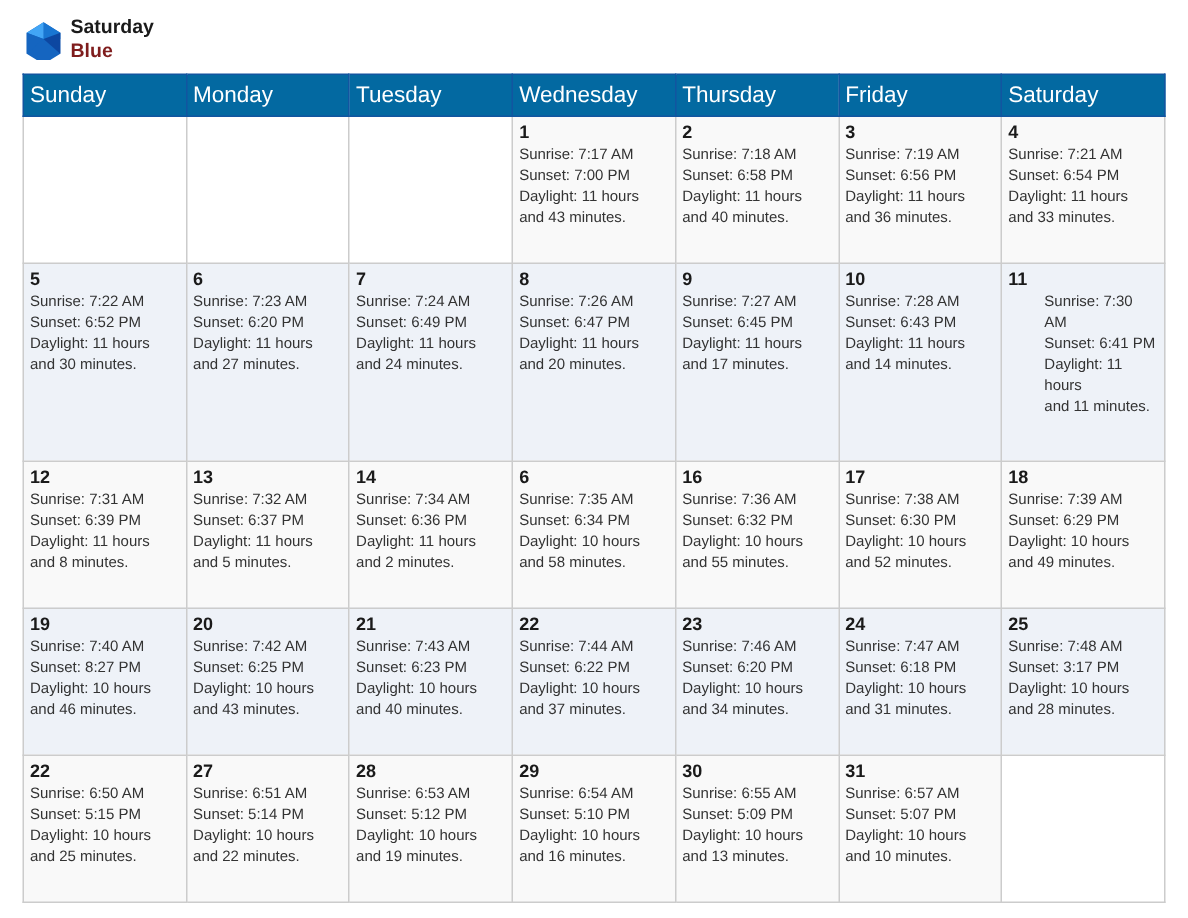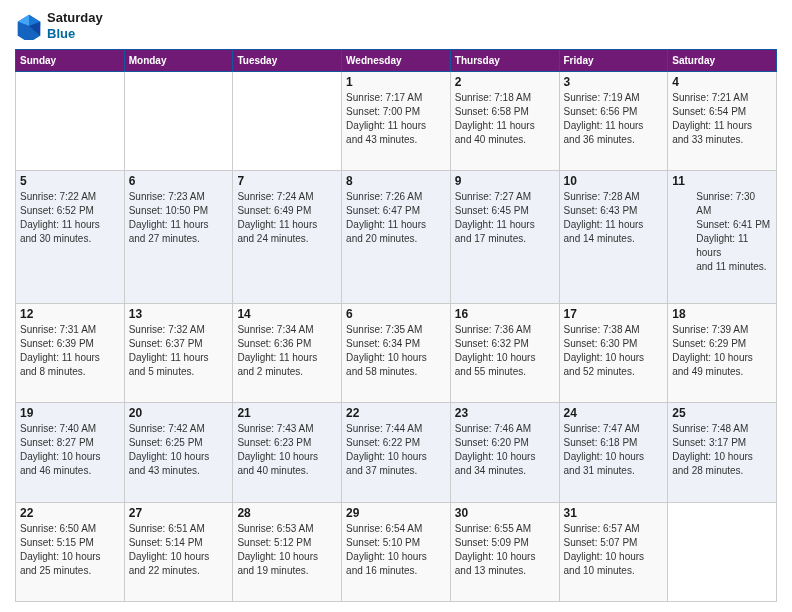--- a/index.html
+++ b/index.html
@@ -27,21 +27,21 @@
       display: flex;
       align-items: center;
       gap: 4px;
     }
     .logo-text {
       font-size: 13px;
       font-weight: bold;
       color: #1a1a1a;
       line-height: 1.2;
     }
-    .logo-text .blue { color: #0369a1; }
+    .logo-text .blue { color: #7f1d1d; }
     .logo-icon {
       width: 28px;
       height: 28px;
     }
     .title-section {
       text-align: right;
     }
     .month-title {
       font-size: 32px;
       font-weight: bold;
@@ -53,24 +53,24 @@
       color: #444;
     }
     .calendar {
       flex: 1;
       border: 1px solid #ccc;
       border-collapse: collapse;
       width: 100%;
       table-layout: fixed;
     }
     .calendar thead th {
-      background: #701a75;
+      background: #0369a1;
       color: #fff;
-      font-size: 10px;
-      font-weight: bold;
+      font-size: 15px;
+      font-weight: normal;
       padding: 5px 4px;
       text-align: left;
       border: 1px solid #1255a0;
     }
     .calendar tbody td {
       border: 1px solid #ccc;
       vertical-align: top;
       padding: 3px 4px;
       font-size: 9.5px;
       color: #222;
@@ -172,21 +172,21 @@
           <td>
             <span class="day-number">5</span>
             <div class="day-info" style="white-space: pre-line;">Sunrise: 7:22 AM
 Sunset: 6:52 PM
 Daylight: 11 hours
 and 30 minutes.</div>
           </td>
           <td>
             <span class="day-number">6</span>
             <div class="day-info" style="white-space: pre-line;">Sunrise: 7:23 AM
-Sunset: 10:50 PM
+Sunset: 6:20 PM
 Daylight: 11 hours
 and 27 minutes.</div>
           </td>
           <td>
             <span class="day-number">7</span>
             <div class="day-info" style="white-space: pre-line;">Sunrise: 7:24 AM
 Sunset: 6:49 PM
 Daylight: 11 hours
 and 24 minutes.</div>
           </td>

